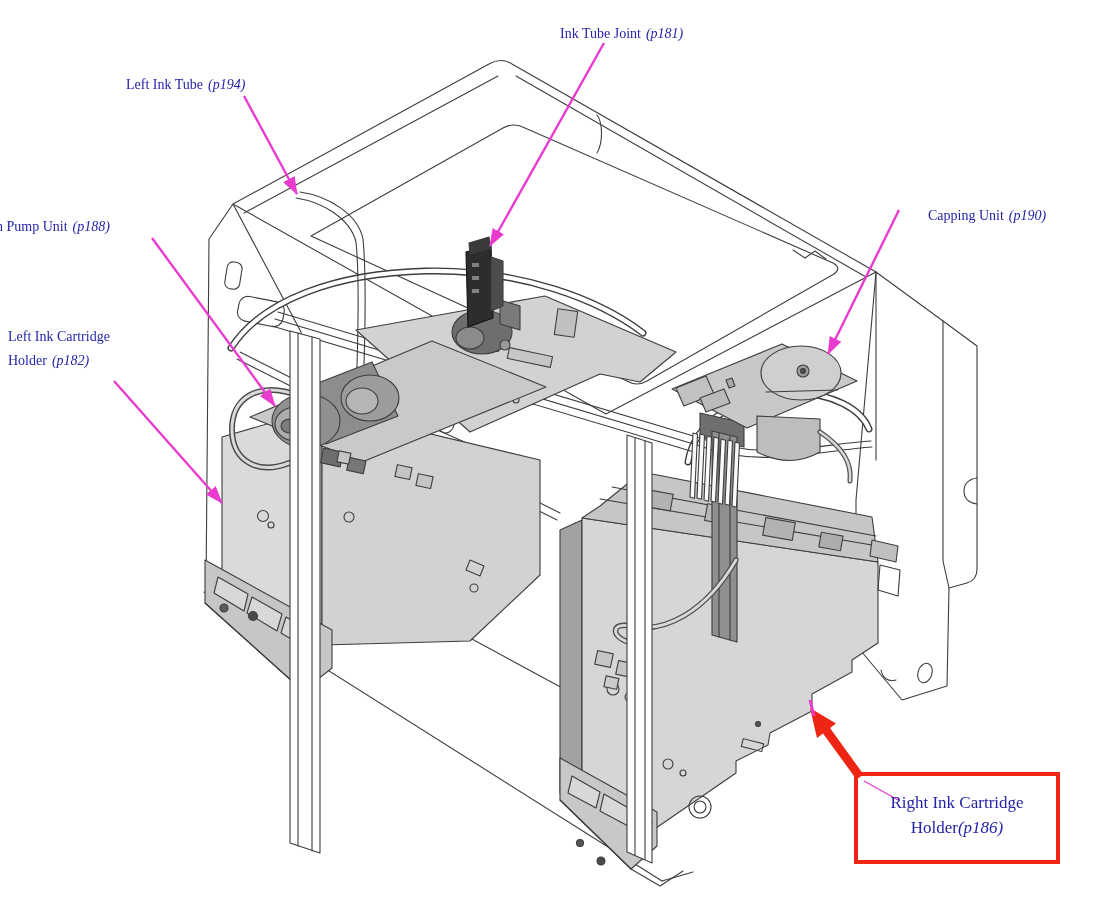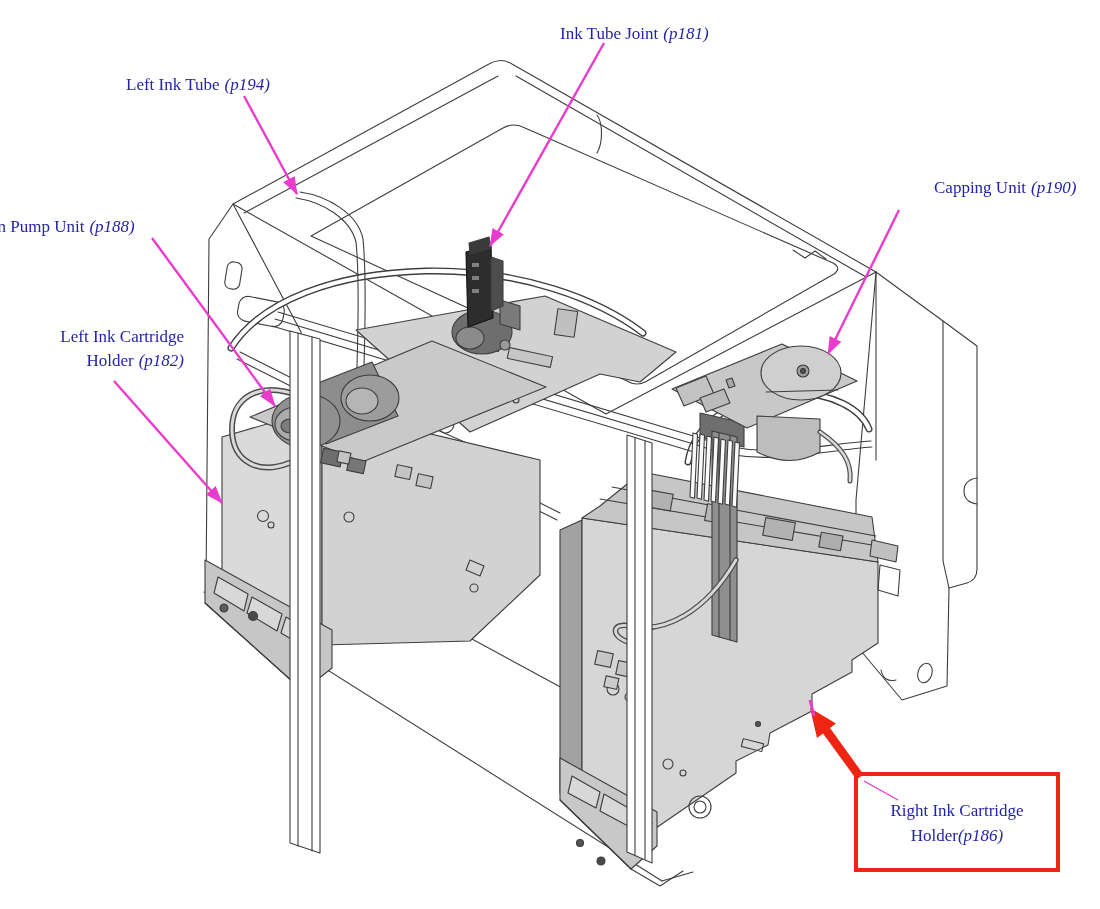--- a/index.html
+++ b/index.html
@@ -2,29 +2,29 @@
 <html><head>
 <meta charset="utf-8">
 <style>
   html,body{margin:0;padding:0;background:#ffffff;}
   .stage{
     position:relative;width:1100px;height:909px;overflow:hidden;background:#ffffff;
     font-family:"Liberation Serif","DejaVu Serif",serif;
   }
   .stage svg{position:absolute;left:0;top:0;z-index:1;}
   .callout{
-    position:absolute;z-index:3;color:#2424a8;font-size:17px;line-height:24px;
+    position:absolute;z-index:3;color:#2424a8;font-size:14px;line-height:24px;
     white-space:nowrap;
   }
   .callout .ref{font-style:italic;margin-left:5px;}
-  .callout.center{text-align:right;white-space:normal;}
+  .callout.center{text-align:left;white-space:normal;}
   .hl-box{
     position:absolute;z-index:2;left:854px;top:772px;width:198px;height:70px;
     border:4px solid #ee2512;background:transparent;
-    color:#2424a8;font-size:17px;line-height:25px;text-align:center;padding-top:22px;
+    color:#2424a8;font-size:17px;line-height:25px;text-align:center;padding-top:14px;
   }
 </style>
 </head>
 <body>
 
 <div class="stage">
 
 <svg width="1100" height="909" viewBox="0 0 1100 909">
   <g stroke="#3d3d3d" stroke-width="1.1" fill="none" stroke-linejoin="round" stroke-linecap="round">
 
@@ -246,21 +246,21 @@
 
   <div class="callout" style="left:-11px;top:215px;">
     <span>on Pump Unit</span><i class="ref">(p188)</i>
   </div>
 
   <div class="callout center" style="left:8px;top:325px;width:176px;">
     <span style="display:block">Left Ink Cartridge</span>
     <span>Holder</span><i class="ref">(p182)</i>
   </div>
 
-  <div class="callout" style="left:928px;top:176px;margin-left:6px;">
+  <div class="callout" style="left:928px;top:204px;">
     <span>Capping Unit</span><i class="ref">(p190)</i>
   </div>
 
   <div class="hl-box">
     <span style="display:block">Right Ink Cartridge</span>
     <span>Holder</span><i class="ref">(p186)</i>
   </div>
 
 </div>
 

